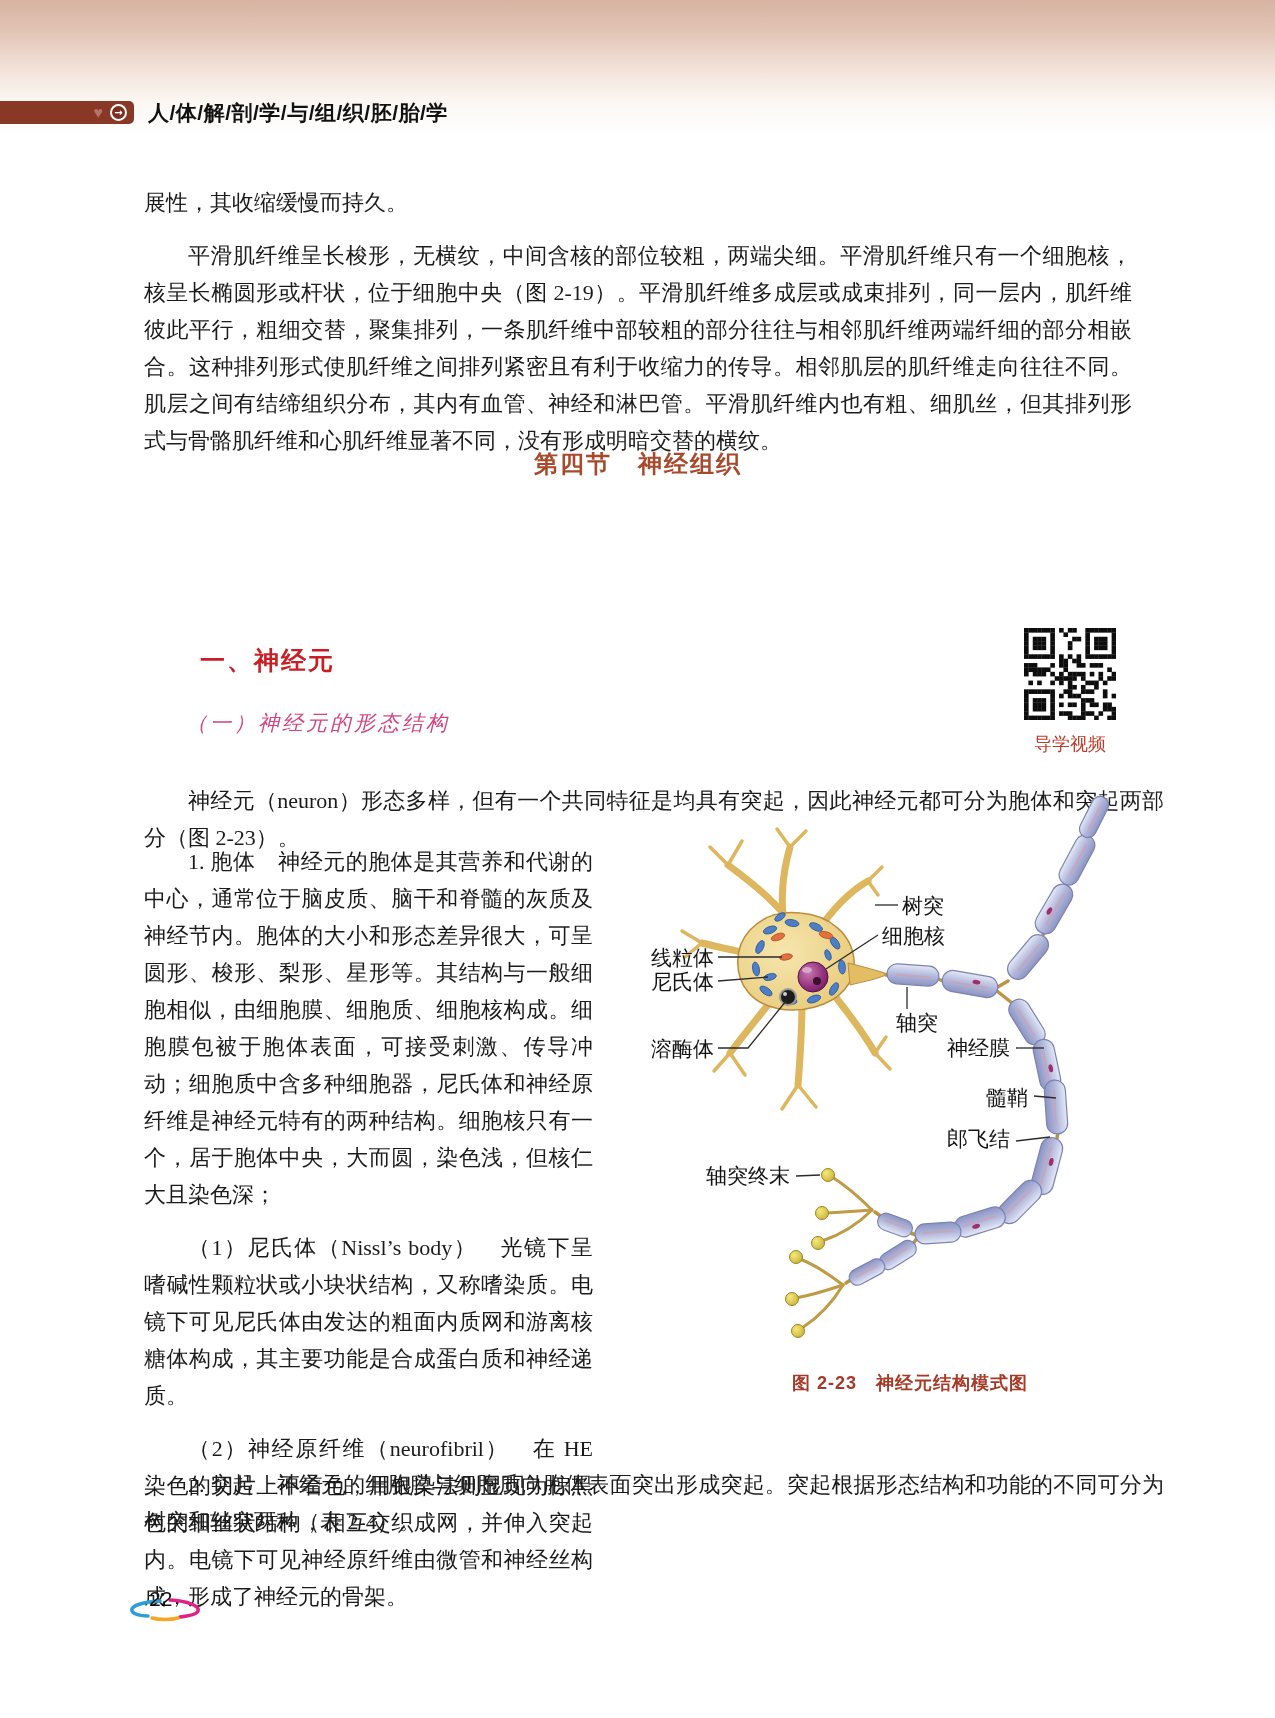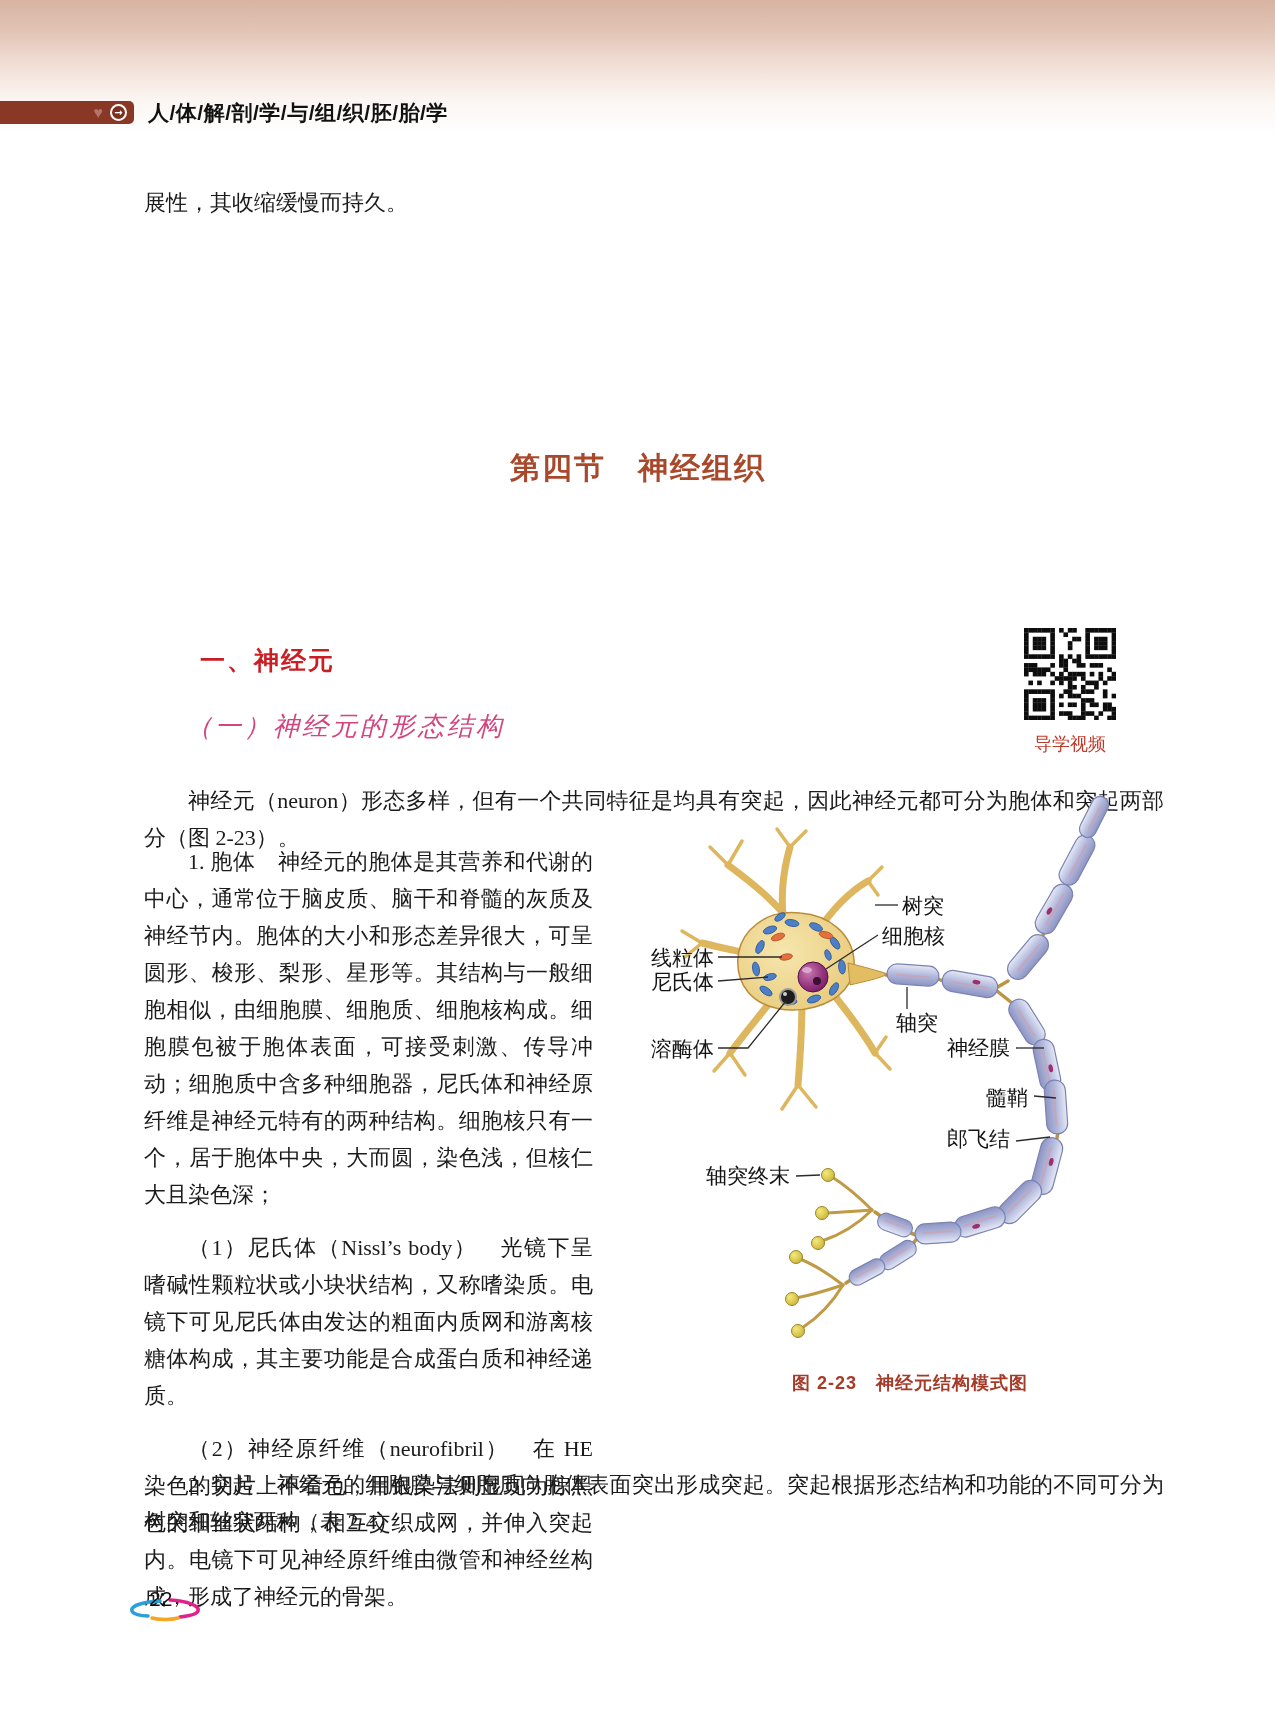--- a/index.html
+++ b/index.html
@@ -12,25 +12,25 @@
     gap:7px;padding-right:7px;box-sizing:border-box;}
   .heart{color:#b3746a;font-size:16px;line-height:1;}
   .arrow-circle{display:inline-block;width:13px;height:13px;border-radius:50%;background:#7d2f1f;
     border:2px solid #ffffff;color:#ffffff;font-size:10px;line-height:13px;text-align:center;
     font-family:"DejaVu Sans",sans-serif;font-weight:bold;}
   .book-title{position:absolute;left:148px;top:99px;font-family:Liberation Sans, sans-serif;
     font-weight:bold;font-size:21px;letter-spacing:0.5px;color:#111;}
   .body-text{position:absolute;left:128px;width:1020px;font-size:22px;line-height:37px;text-align:justify;}
   .indent{text-indent:2em;}
   .section-title{position:absolute;left:128px;top:448px;width:1020px;text-align:center;
-    font-family:"Liberation Sans","DejaVu Sans",sans-serif;font-weight:bold;font-size:30px;
+    font-family:"Liberation Sans","DejaVu Sans",sans-serif;font-weight:bold;font-size:24px;
     color:#a8492c;letter-spacing:2px;}
   .h2{position:absolute;left:200px;top:644px;font-family:"Liberation Sans","DejaVu Sans",sans-serif;
     font-weight:bold;font-size:25px;color:#c81e24;letter-spacing:2px;}
-  .h3{position:absolute;left:186px;top:709px;font-size:26px;color:#d4447f;font-style:italic;letter-spacing:3px;}
+  .h3{position:absolute;left:186px;top:709px;font-size:21px;color:#d4447f;font-style:italic;letter-spacing:3px;}
   .qr-block{position:absolute;left:1022px;top:628px;width:96px;text-align:center;}
   .qr-code{width:92px;height:92px;margin:0 auto;}
   .qr-code svg{display:block;fill:#0d0d0d;}
   .qr-caption{margin-top:12px;font-size:18px;color:#bf3a2a;font-family:"Liberation Sans","DejaVu Sans",sans-serif;}
   .left-col{position:absolute;left:128px;top:827px;width:481px;font-size:22px;line-height:37px;text-align:justify;}
   .figure{position:absolute;left:630px;top:785px;width:560px;height:625px;}
   .fig-caption{position:absolute;left:0;top:586px;width:100%;text-align:center;
     font-family:"Liberation Sans","DejaVu Sans",sans-serif;font-weight:bold;font-size:18px;
     color:#a63a28;letter-spacing:1px;}
   .p-processes{top:1450px;}
@@ -47,20 +47,21 @@
 <div class="page">
 
   <div class="brand-bar">
     <span class="heart">♥</span>
     <span class="arrow-circle">→</span>
   </div>
   <div class="book-title">人/体/解/剖/学/与/组/织/胚/胎/学</div>
 
   <div class="body-text" style="top:168px;">
     <p>展性，其收缩缓慢而持久。</p>
+    <p class="indent">平滑肌纤维呈长梭形，无横纹，中间含核的部位较粗，两端尖细。平滑肌纤维只有一个细胞核，核呈长椭圆形或杆状，位于细胞中央（图 2-19）。平滑肌纤维多成层或成束排列，同一层内，肌纤维彼此平行，粗细交替，聚集排列，一条肌纤维中部较粗的部分往往与相邻肌纤维两端纤细的部分相嵌合。这种排列形式使肌纤维之间排列紧密且有利于收缩力的传导。相邻肌层的肌纤维走向往往不同。肌层之间有结缔组织分布，其内有血管、神经和淋巴管。平滑肌纤维内也有粗、细肌丝，但其排列形式与骨骼肌纤维和心肌纤维显著不同，没有形成明暗交替的横纹。</p>
   </div>
 
   <div class="section-title">第四节　神经组织</div>
 
 
   <div class="h2">一、神经元</div>
   <div class="h3">（一）神经元的形态结构</div>
 
   <div class="qr-block">
     <div class="qr-code">

